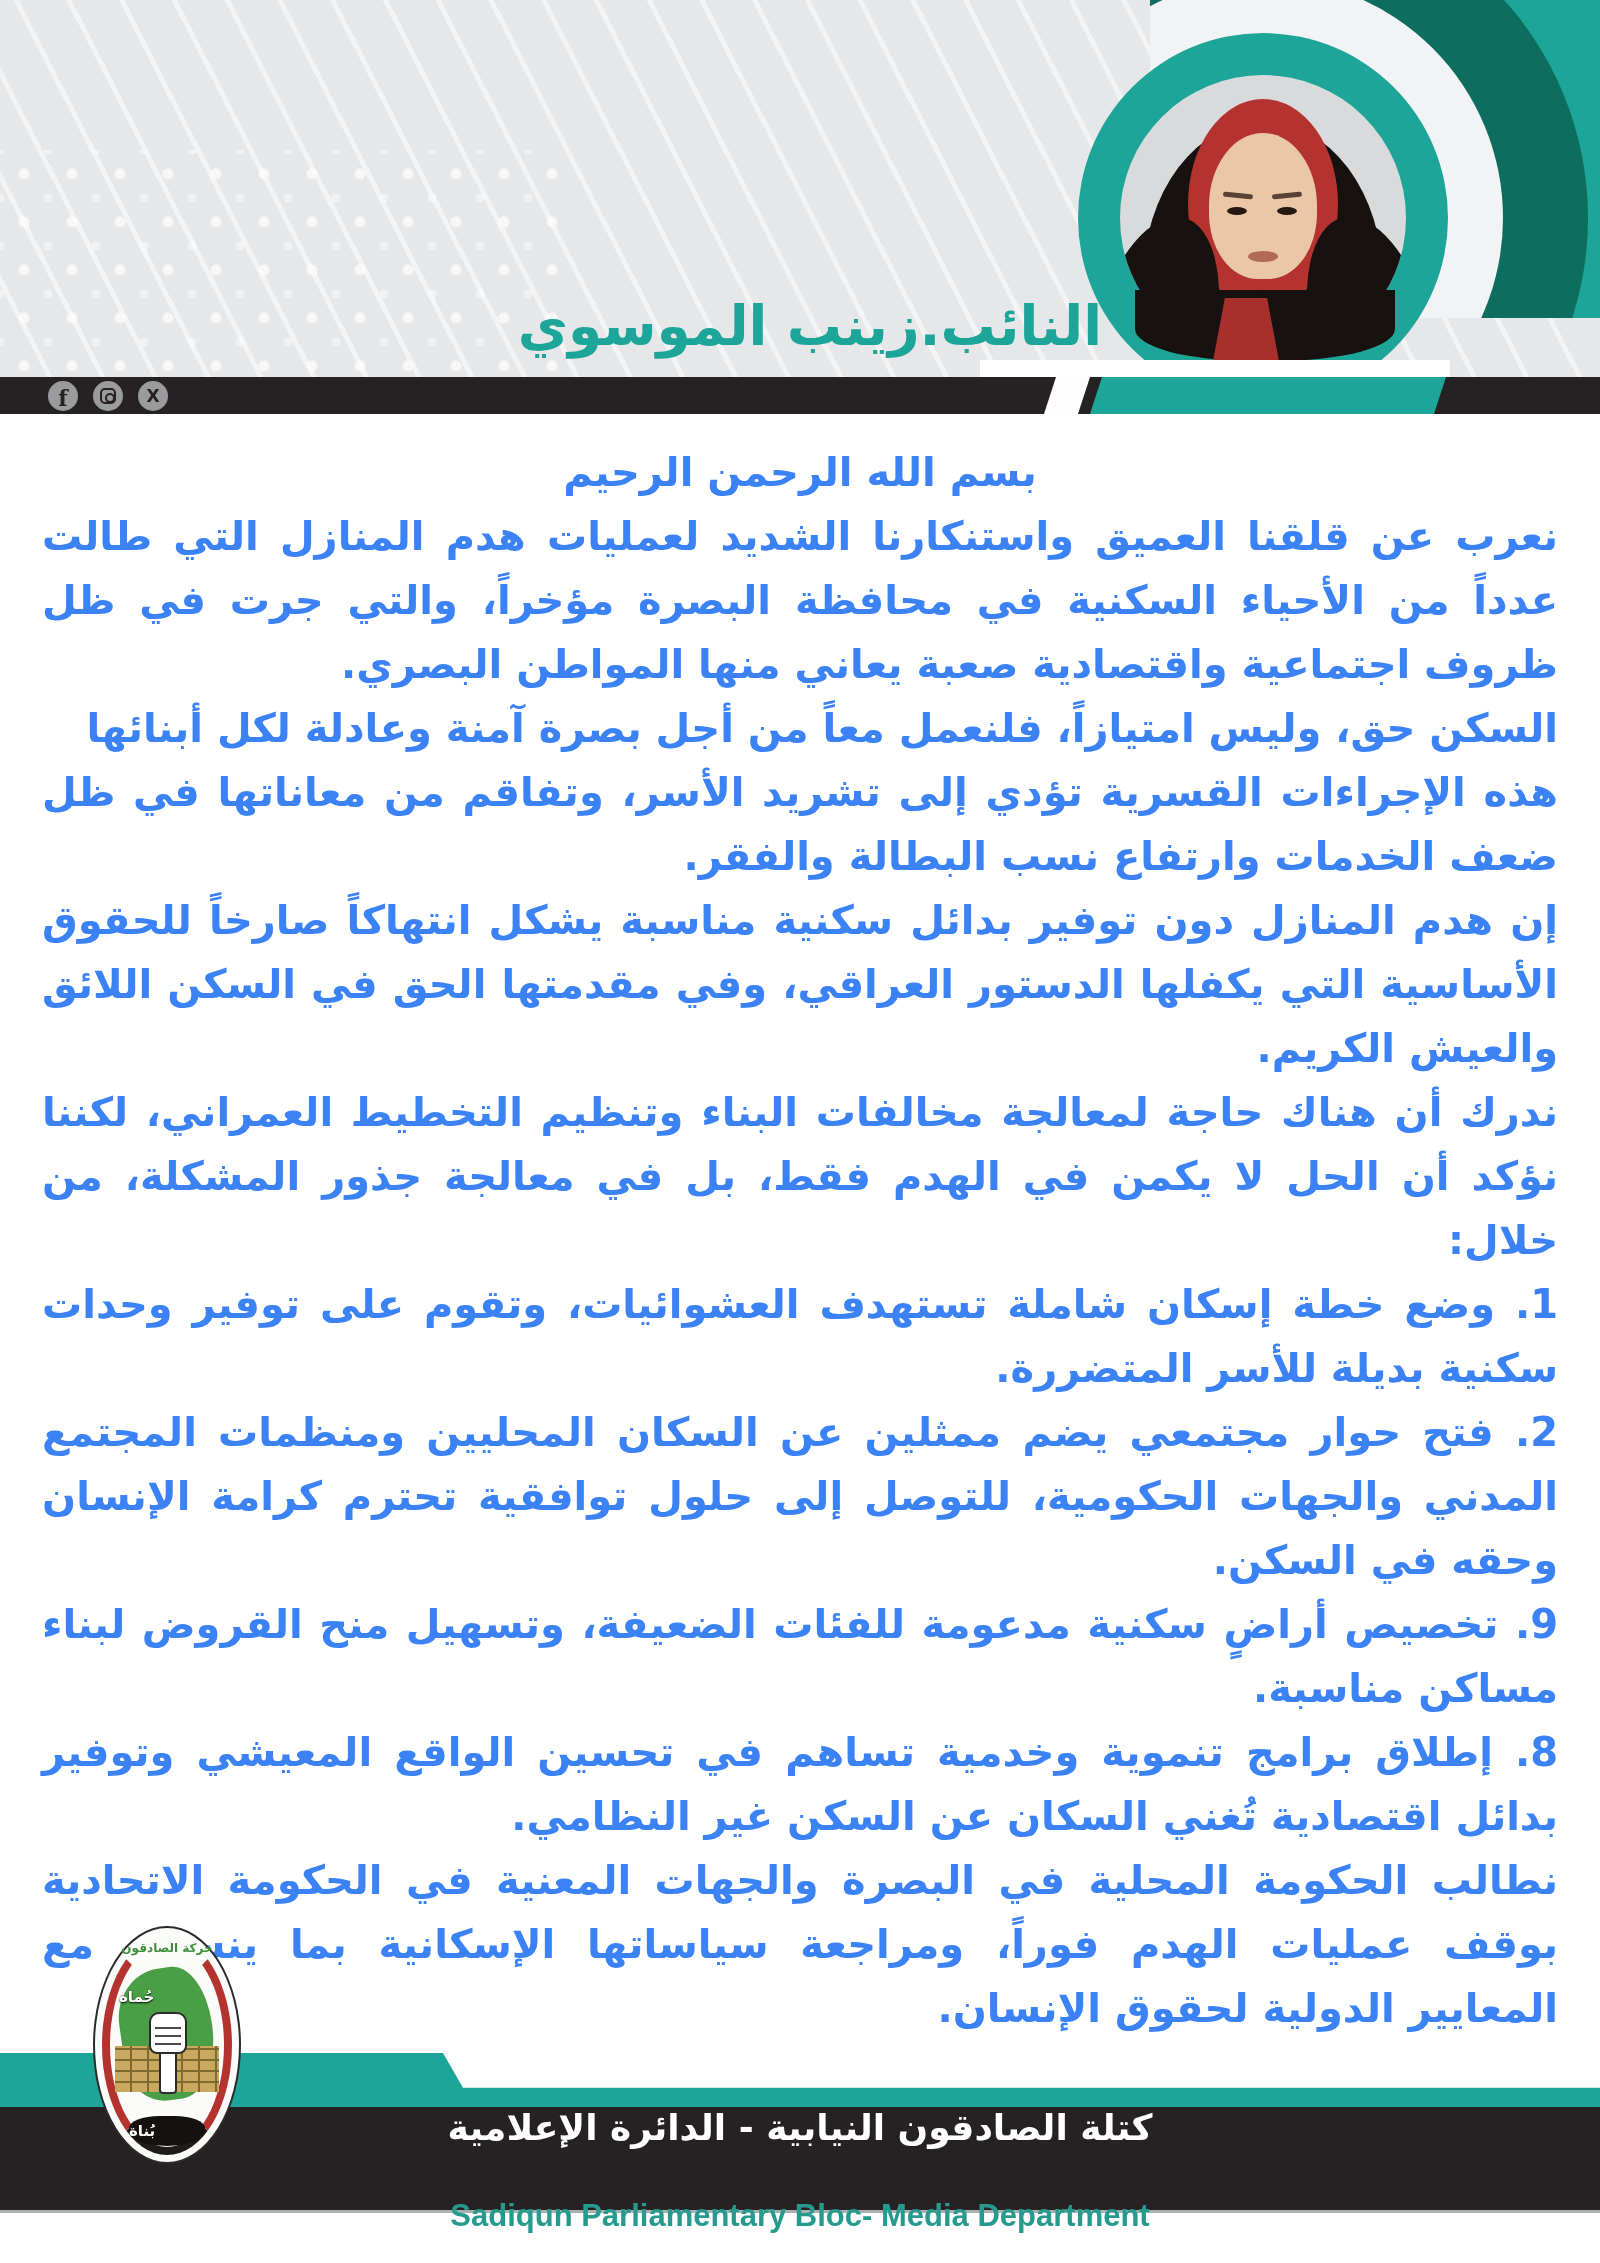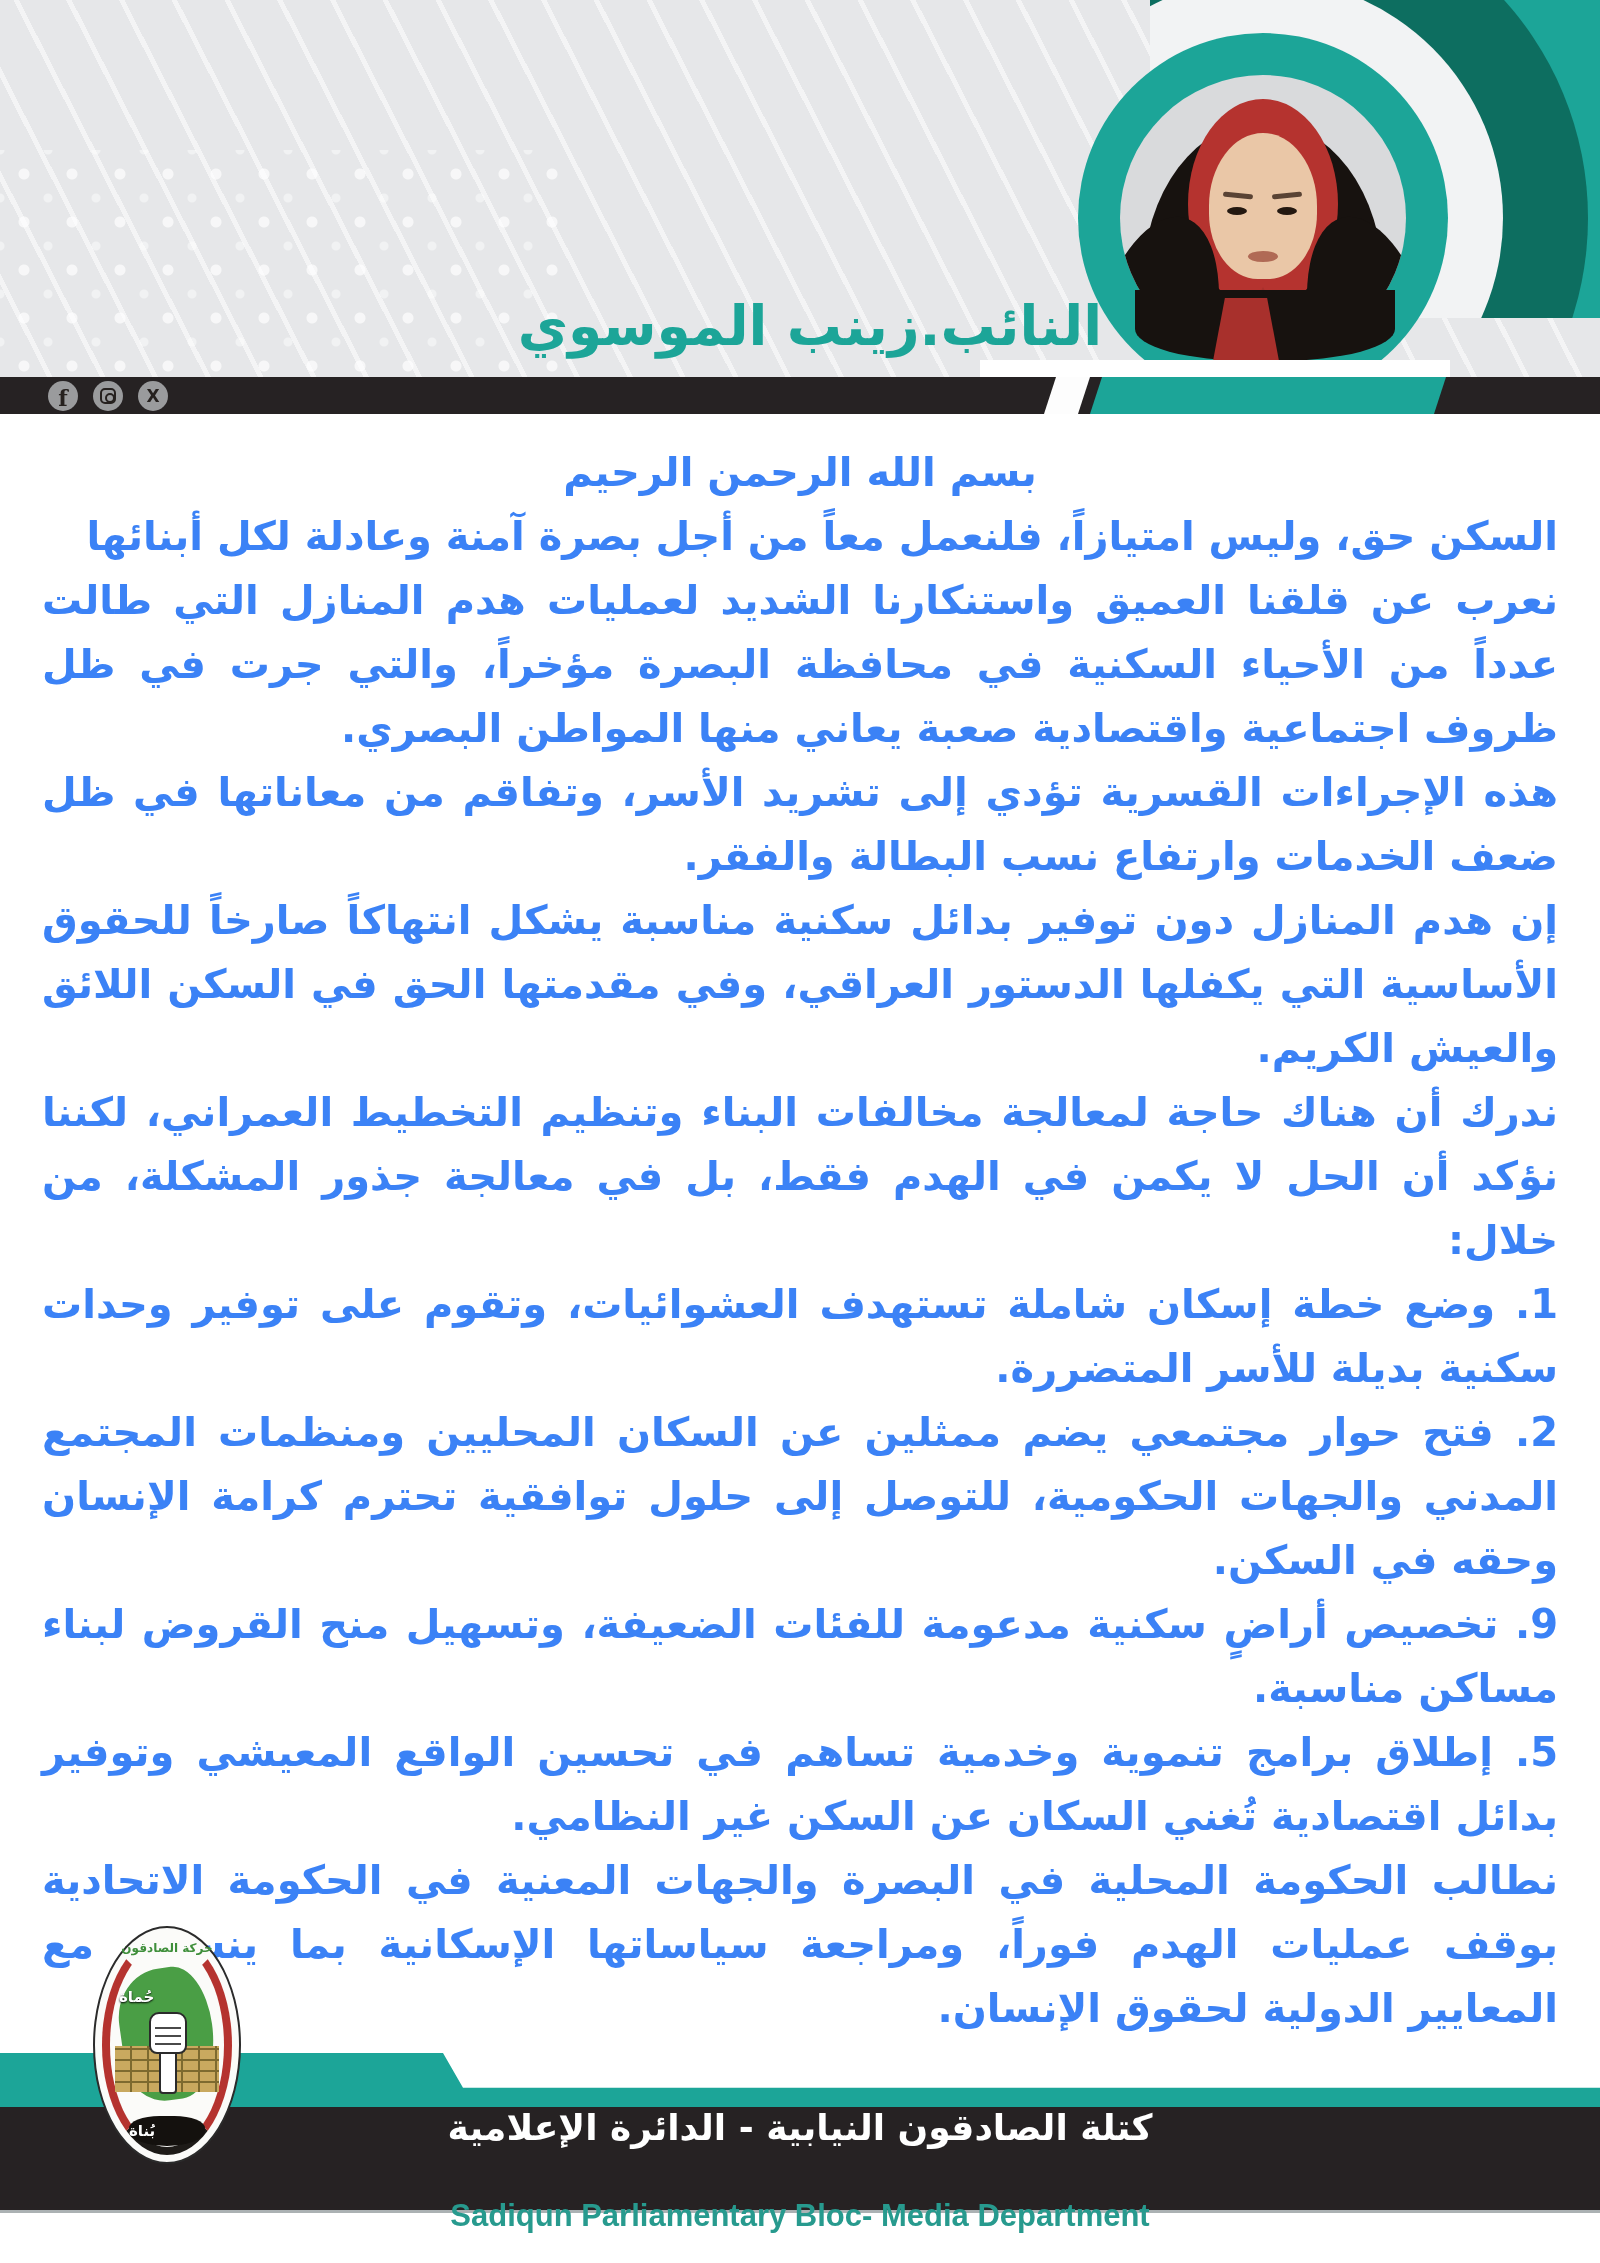--- a/index.html
+++ b/index.html
@@ -134,29 +134,29 @@
       <span class="ig-box"></span>
     </div>
     <div class="s-circle">
       <span class="s-x">X</span>
     </div>
   </div>
 
   <div class="doc">
     <div class="basmala">بسم الله الرحمن الرحيم</div>
     <div>
+        <p>نعرب عن قلقنا العميق واستنكارنا الشديد لعمليات هدم المنازل التي طالت عدداً من الأحياء السكنية في محافظة البصرة مؤخراً، والتي جرت في ظل ظروف اجتماعية واقتصادية صعبة يعاني منها المواطن البصري.</p>
         <p>السكن حق، وليس امتيازاً، فلنعمل معاً من أجل بصرة آمنة وعادلة لكل أبنائها</p>
-        <p>نعرب عن قلقنا العميق واستنكارنا الشديد لعمليات هدم المنازل التي طالت عدداً من الأحياء السكنية في محافظة البصرة مؤخراً، والتي جرت في ظل ظروف اجتماعية واقتصادية صعبة يعاني منها المواطن البصري.</p>
         <p>هذه الإجراءات القسرية تؤدي إلى تشريد الأسر، وتفاقم من معاناتها في ظل ضعف الخدمات وارتفاع نسب البطالة والفقر.</p>
         <p>إن هدم المنازل دون توفير بدائل سكنية مناسبة يشكل انتهاكاً صارخاً للحقوق الأساسية التي يكفلها الدستور العراقي، وفي مقدمتها الحق في السكن اللائق والعيش الكريم.</p>
         <p>ندرك أن هناك حاجة لمعالجة مخالفات البناء وتنظيم التخطيط العمراني، لكننا نؤكد أن الحل لا يكمن في الهدم فقط، بل في معالجة جذور المشكلة، من خلال:</p>
         <p>1. وضع خطة إسكان شاملة تستهدف العشوائيات، وتقوم على توفير وحدات سكنية بديلة للأسر المتضررة.</p>
         <p>2. فتح حوار مجتمعي يضم ممثلين عن السكان المحليين ومنظمات المجتمع المدني والجهات الحكومية، للتوصل إلى حلول توافقية تحترم كرامة الإنسان وحقه في السكن.</p>
         <p>9. تخصيص أراضٍ سكنية مدعومة للفئات الضعيفة، وتسهيل منح القروض لبناء مساكن مناسبة.</p>
-        <p>5. إطلاق برامج تنموية وخدمية تساهم في تحسين الواقع المعيشي وتوفير بدائل اقتصادية تُغني السكان عن السكن غير النظامي.</p>
+        <p>8. إطلاق برامج تنموية وخدمية تساهم في تحسين الواقع المعيشي وتوفير بدائل اقتصادية تُغني السكان عن السكن غير النظامي.</p>
         <p>نطالب الحكومة المحلية في البصرة والجهات المعنية في الحكومة الاتحادية بوقف عمليات الهدم فوراً، ومراجعة سياساتها الإسكانية بما ينسجم مع المعايير الدولية لحقوق الإنسان.</p>
       </div>
   </div>
 
   <div class="f-teal"></div>
   <div class="f-black">
     <div class="f-ar">كتلة الصادقون النيابية - الدائرة الإعلامية</div>
   </div>
   <div class="f-en">Sadiqun Parliamentary Bloc- Media Department</div>
 

